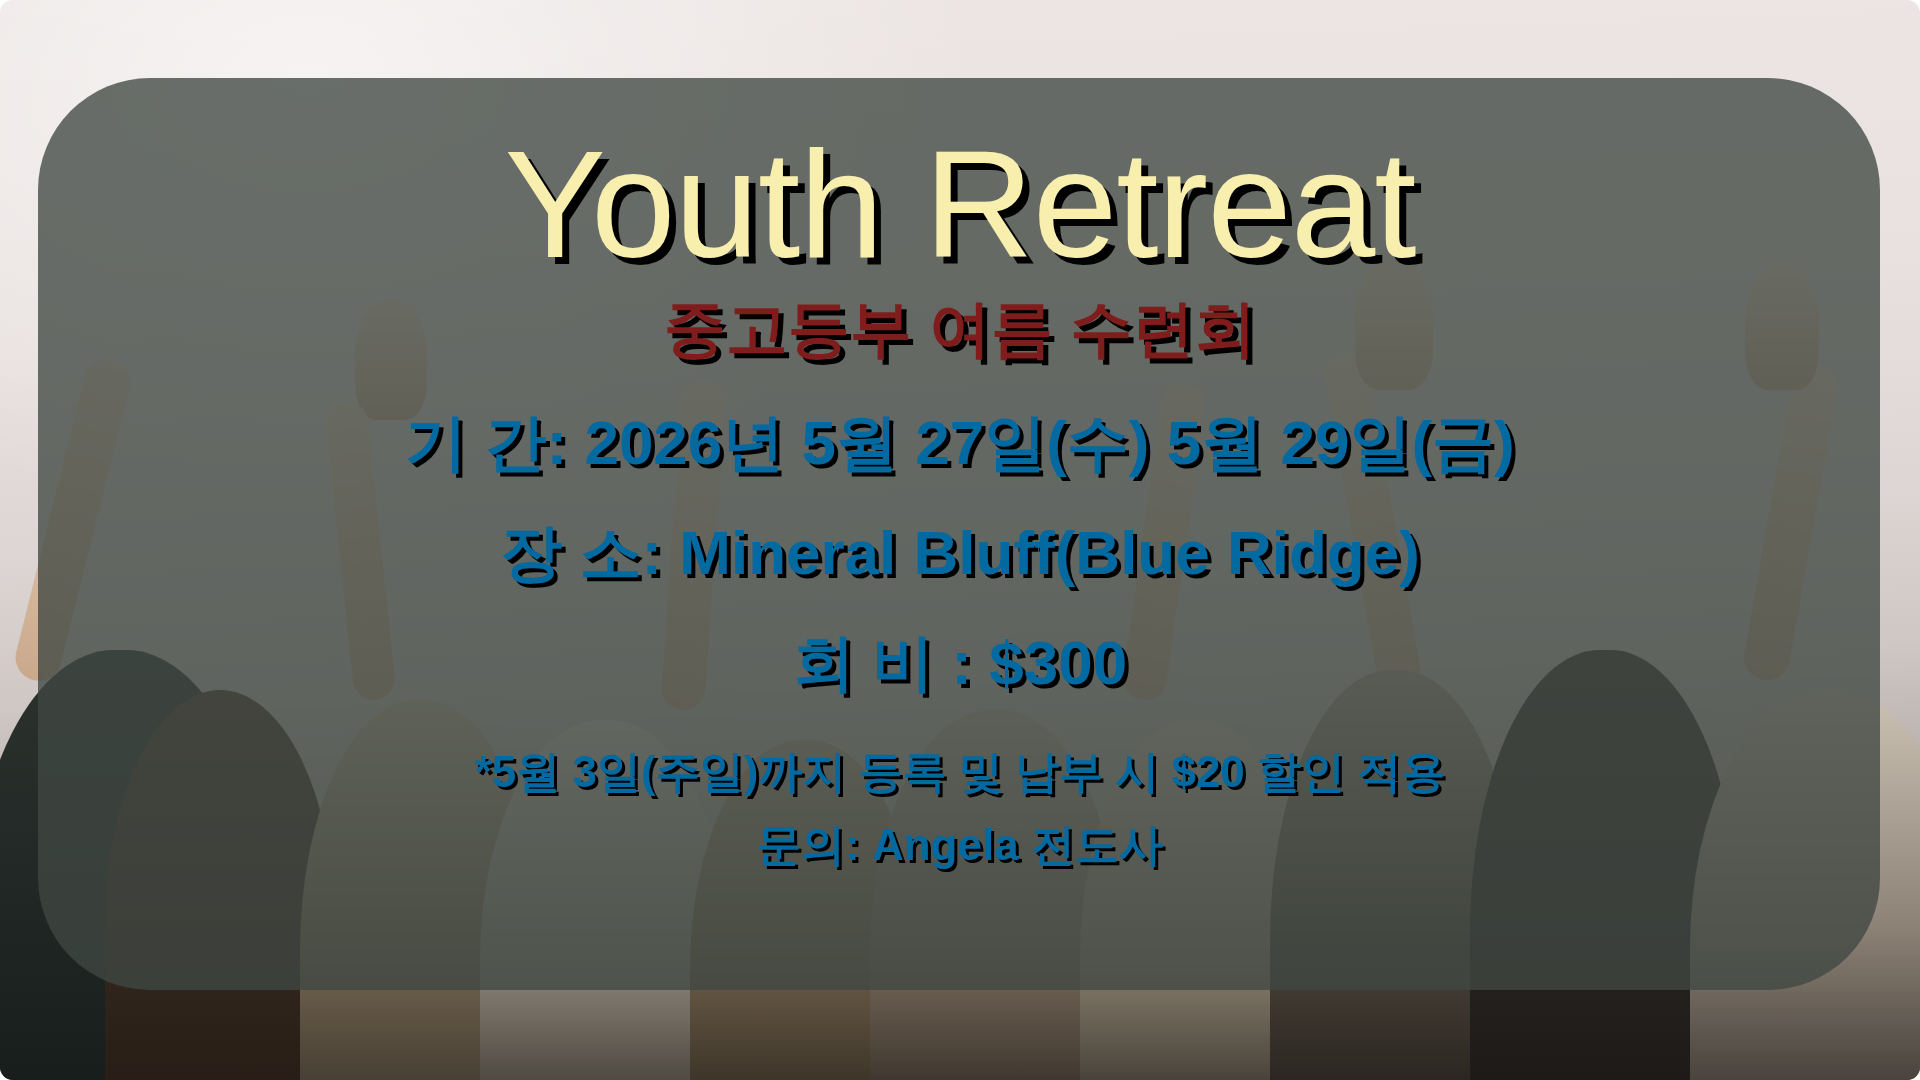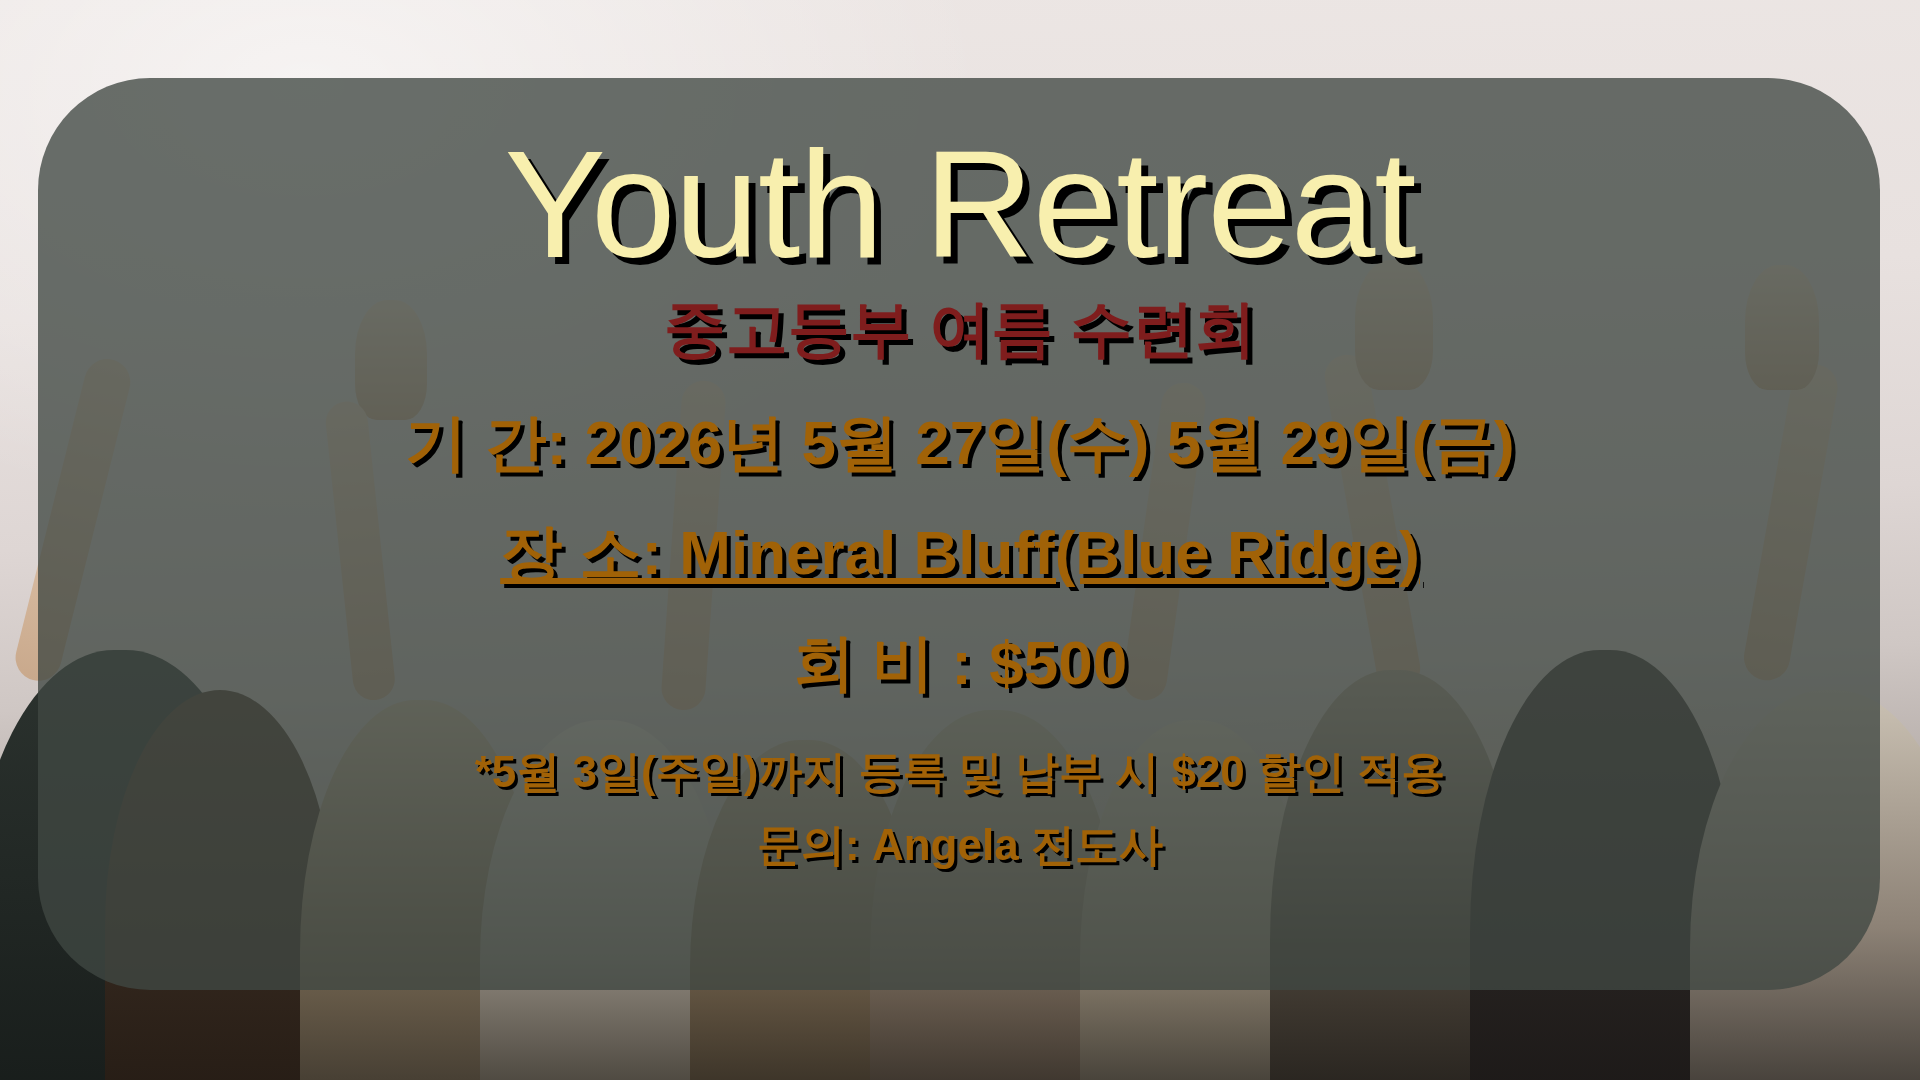--- a/index.html
+++ b/index.html
@@ -6,20 +6,21 @@
     margin: 0;
     padding: 0;
     background: #ffffff;
   }
   #poster {
     position: relative;
     width: 1920px;
     height: 1080px;
     overflow: hidden;
     font-family: "Liberation Sans", "DejaVu Sans", sans-serif;
+    border-radius: 13px;
   }
 
   
   .photo {
     position: absolute;
     inset: 0;
     background:
       
       radial-gradient(ellipse 900px 520px at 78% 96%, rgba(255,196,130,0.45) 0%, rgba(255,196,130,0.12) 45%, rgba(255,196,130,0) 70%),
       
@@ -111,27 +112,27 @@
     font-size: 62px;
     line-height: 1.12;
     font-weight: 700;
     color: #7f1d1d;
     text-shadow: 5px 5px 0 #000000;
     white-space: nowrap;
   }
 
   .line {
     font-weight: 700;
-    color: #a16207;
+    color: #0369a1;
     text-shadow: 4px 4px 0 #000000;
     white-space: nowrap;
     text-align: right;
   }
   .line-date   { margin-top: 38px; font-size: 62px; }
-  .line-place  { margin-top: 26px; font-size: 62px; text-decoration: underline; }
+  .line-place  { margin-top: 26px; font-size: 62px; }
   .line-fee    { margin-top: 26px; font-size: 62px; }
   .line-note   { margin-top: 38px; font-size: 44px; text-shadow: 3px 3px 0 #000000; }
   .line-contact{ margin-top: 14px; font-size: 44px; text-shadow: 3px 3px 0 #000000; }
 </style>
 </head>
 <body>
 
 <div id="poster">
 
   <div class="photo">
@@ -164,20 +165,20 @@
 
   <div class="content">
     <div class="title">Youth Retreat</div>
 
     <div class="subtitle">중고등부 여름 수련회</div>
 
     <div class="line line-date">기 간: 2026년 5월 27일(수) 5월 29일(금)</div>
 
     <div class="line line-place">장 소: Mineral Bluff(Blue Ridge)</div>
 
-    <div class="line line-fee">회 비 : $500</div>
+    <div class="line line-fee">회 비 : $300</div>
 
     <div class="line line-note">*5월 3일(주일)까지 등록 및 납부 시 $20 할인 적용</div>
 
     <div class="line line-contact">문의: Angela 전도사</div>
   </div>
 
 </div>
 
 </body></html>

